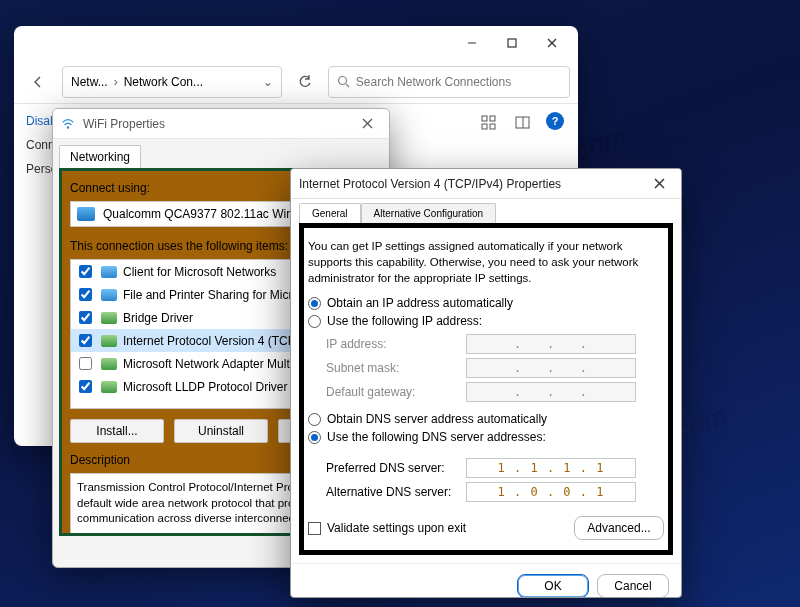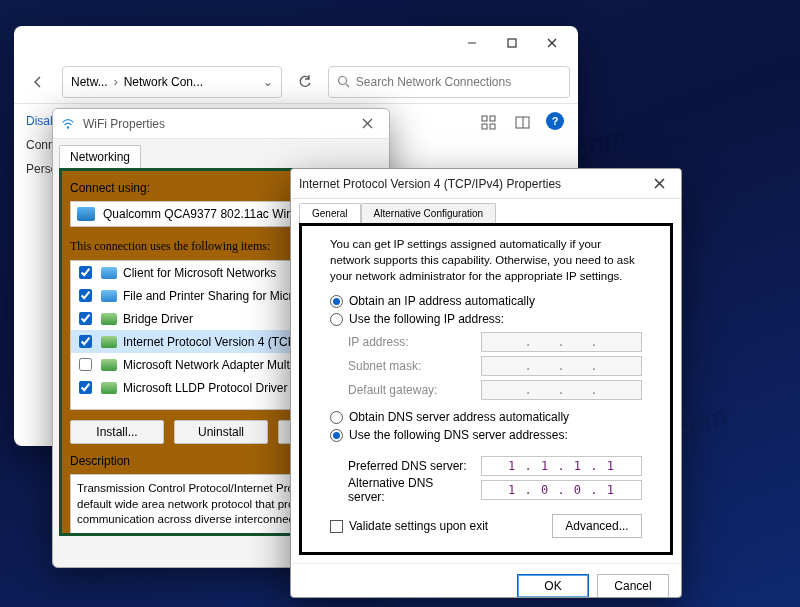--- a/index.html
+++ b/index.html
@@ -79,49 +79,49 @@
   .btn-row { display:flex; gap:10px; margin-top:10px; }
   .wbtn { flex:1; height:24px; background:#f3f3f3; border:1px solid #c7c7c7;
           border-radius:2px; font-size:12px; display:flex; align-items:center;
           justify-content:center; }
   .wbtn.disabled { color:#9a9a9a; }
   .desc-box { margin-top:10px; }
   .desc-inner { border:1px solid #c7c7c7; background:#fff; padding:6px; font-size:11.5px;
                 line-height:1.35; height:62px; overflow:hidden; }
   .dlg-footer { display:flex; justify-content:flex-end; gap:8px; padding:8px; }
   .pbtn { min-width:72px; height:24px; background:#fff; border:1px solid #b8b8b8;
-          border-radius:0; font-size:12px; display:flex; align-items:center;
+          border-radius:8px; font-size:12px; display:flex; align-items:center;
           justify-content:center; }
 
   
   .dlg2 {
     position: absolute; left: 290px; top: 168px; width: 392px; height: 430px;
     background: #fff; border: 1px solid #9a9a9a; border-radius: 4px;
     box-shadow: 0 14px 40px rgba(0,0,0,0.5); overflow:hidden;
   }
   .dlg2 .dlg-title { background:#fff; color:#222; border-bottom:1px solid #e0e0e0;}
   .tabstrip2 { display:flex; padding:4px 8px 0 8px; gap:0; }
   .tab2 { padding:4px 12px; border:1px solid #c7c7c7; border-bottom:none;
           border-radius:2px 2px 0 0; font-size:10px; background:#fff; }
   .tab2.inactive { background:#f2f2f2; }
-  .tabpage2 { margin:0 8px 8px 8px; border:3px solid #000000; padding:10px 28px;
+  .tabpage2 { margin:0 8px 8px 8px; border:5px solid #000000; padding:10px 4px;
               height: calc(100% - 96px); }
   .intro { font-size:11.5px; line-height:1.4; margin-bottom:10px; }
   .radio-row { display:flex; align-items:center; gap:6px; margin:4px 0; font-size:12px;}
   .radio { width:13px; height:13px; border-radius:50%; border:1px solid #555;
            display:inline-flex; align-items:center; justify-content:center; background:#fff;}
   .radio.checked::after { content:""; width:7px; height:7px; border-radius:50%;
            background:#0a63c9; display:block; }
   .field-grid { margin:2px 0 8px 18px; }
   .field-row { display:flex; align-items:center; height:24px; gap:10px; color:#8a8a8a; }
   .field-row .lbl { width:130px; font-size:12px; }
   .ipcell { display:flex; align-items:center; border:1px solid #c7c7c7; background:#f6f6f6;
             height:20px; width:170px; font-family: Consolas, monospace; font-size:12px;
             justify-content:center; letter-spacing:1px; }
-  .ipcell.enabled { background:#fff; color:#701a75; }
+  .ipcell.enabled { background:#fff; color:#a16207; }
   .validate-row { display:flex; align-items:center; justify-content:space-between;
                   margin-top:12px; }
   .checkbox { width:13px; height:13px; border:1px solid #555; display:inline-block;
               background:#fff; }
   .adv-btn { min-width:90px; }
   .footer2 { display:flex; justify-content:flex-end; gap:8px; padding:10px 12px;
              border-top:1px solid #eee;}
   .pbtn.primary { border:1px solid #0a63c9; box-shadow:inset 0 0 0 1px #5aa3e6; }
 </style>
 </head>
@@ -222,21 +222,21 @@
   </div>
   <div class="tabstrip">
     <div class="tab">Networking</div>
   </div>
   <div class="tabpage">
     <div class="section-label">Connect using:</div>
     <div class="adapter">
       <span class="adapter-ico"></span>
       <span>Qualcomm QCA9377 802.11ac Wireless</span>
     </div>
-    <div class="section-label" style="margin-top:12px;font-family:Liberation Serif, serif;">This connection uses the following items:</div>
+    <div class="section-label" style="margin-top:12px;">This connection uses the following items:</div>
     <div class="items-box" id="items-box">
         <div class="item-row">
           <input type="checkbox" checked="" style="">
           <span class="mini-ico ico-blue"></span>
           <span>Client for Microsoft Networks</span>
         </div>
         <div class="item-row">
           <input type="checkbox" checked="" style="">
           <span class="mini-ico ico-blue"></span>
           <span>File and Printer Sharing for Microsoft N</span>

